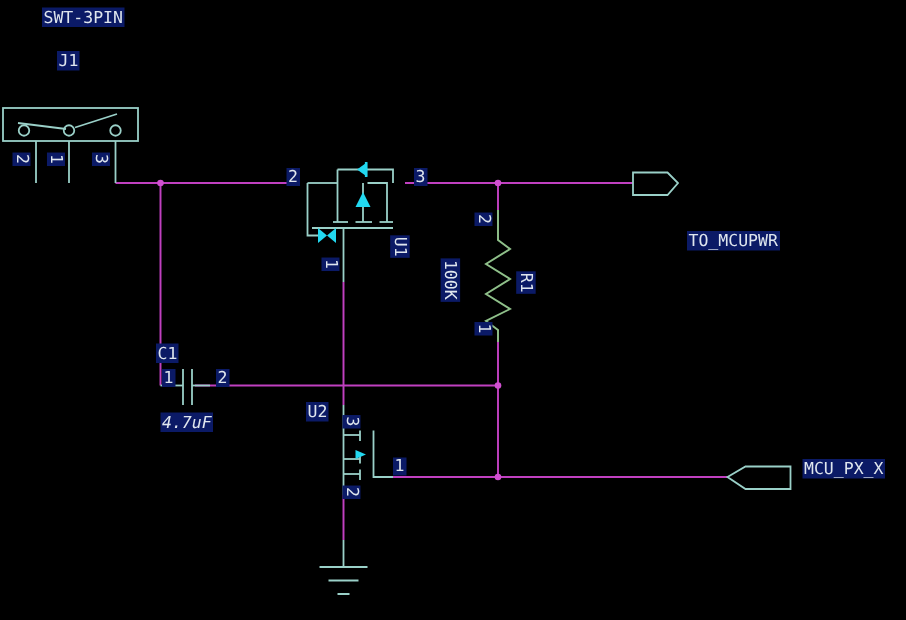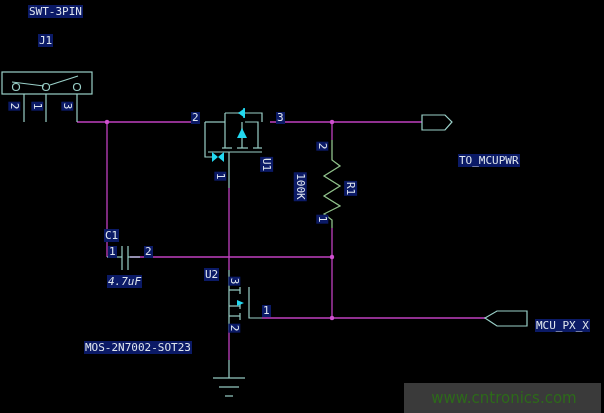--- a/index.html
+++ b/index.html
@@ -132,19 +132,17 @@
 
   <div class="lbl" style="left:104px; top:229px;">C1</div>
   <div class="pin" style="left:108px; top:246px;">1</div>
   <div class="pin" style="left:144px; top:246px;">2</div>
   <div class="lbl" style="left:107px; top:275px;font-style:italic;">4.7uF</div>
 
   <div class="lbl" style="left:204px; top:268px;">U2</div>
   <div class="pin rot" style="left:230px; top:275px;">3</div>
   <div class="pin rot" style="left:230px; top:322px;">2</div>
   <div class="pin" style="left:262px; top:305px;">1</div>
-  <div class="lbl" style="left:84px; top:341px;">MOS-2N7002-SOT23</div>
 
   <div class="lbl" style="left:458px; top:111px;margin-top:43px;">TO_MCUPWR</div>
-  <div class="lbl" style="left:535px; top:319px;">MCU_PX_X</div>
+  <div class="lbl" style="left:535px; top:306px;">MCU_PX_X</div>
 
-  <div class="wm">www.cntronics.com</div>
 </div>
 
 </body></html>

